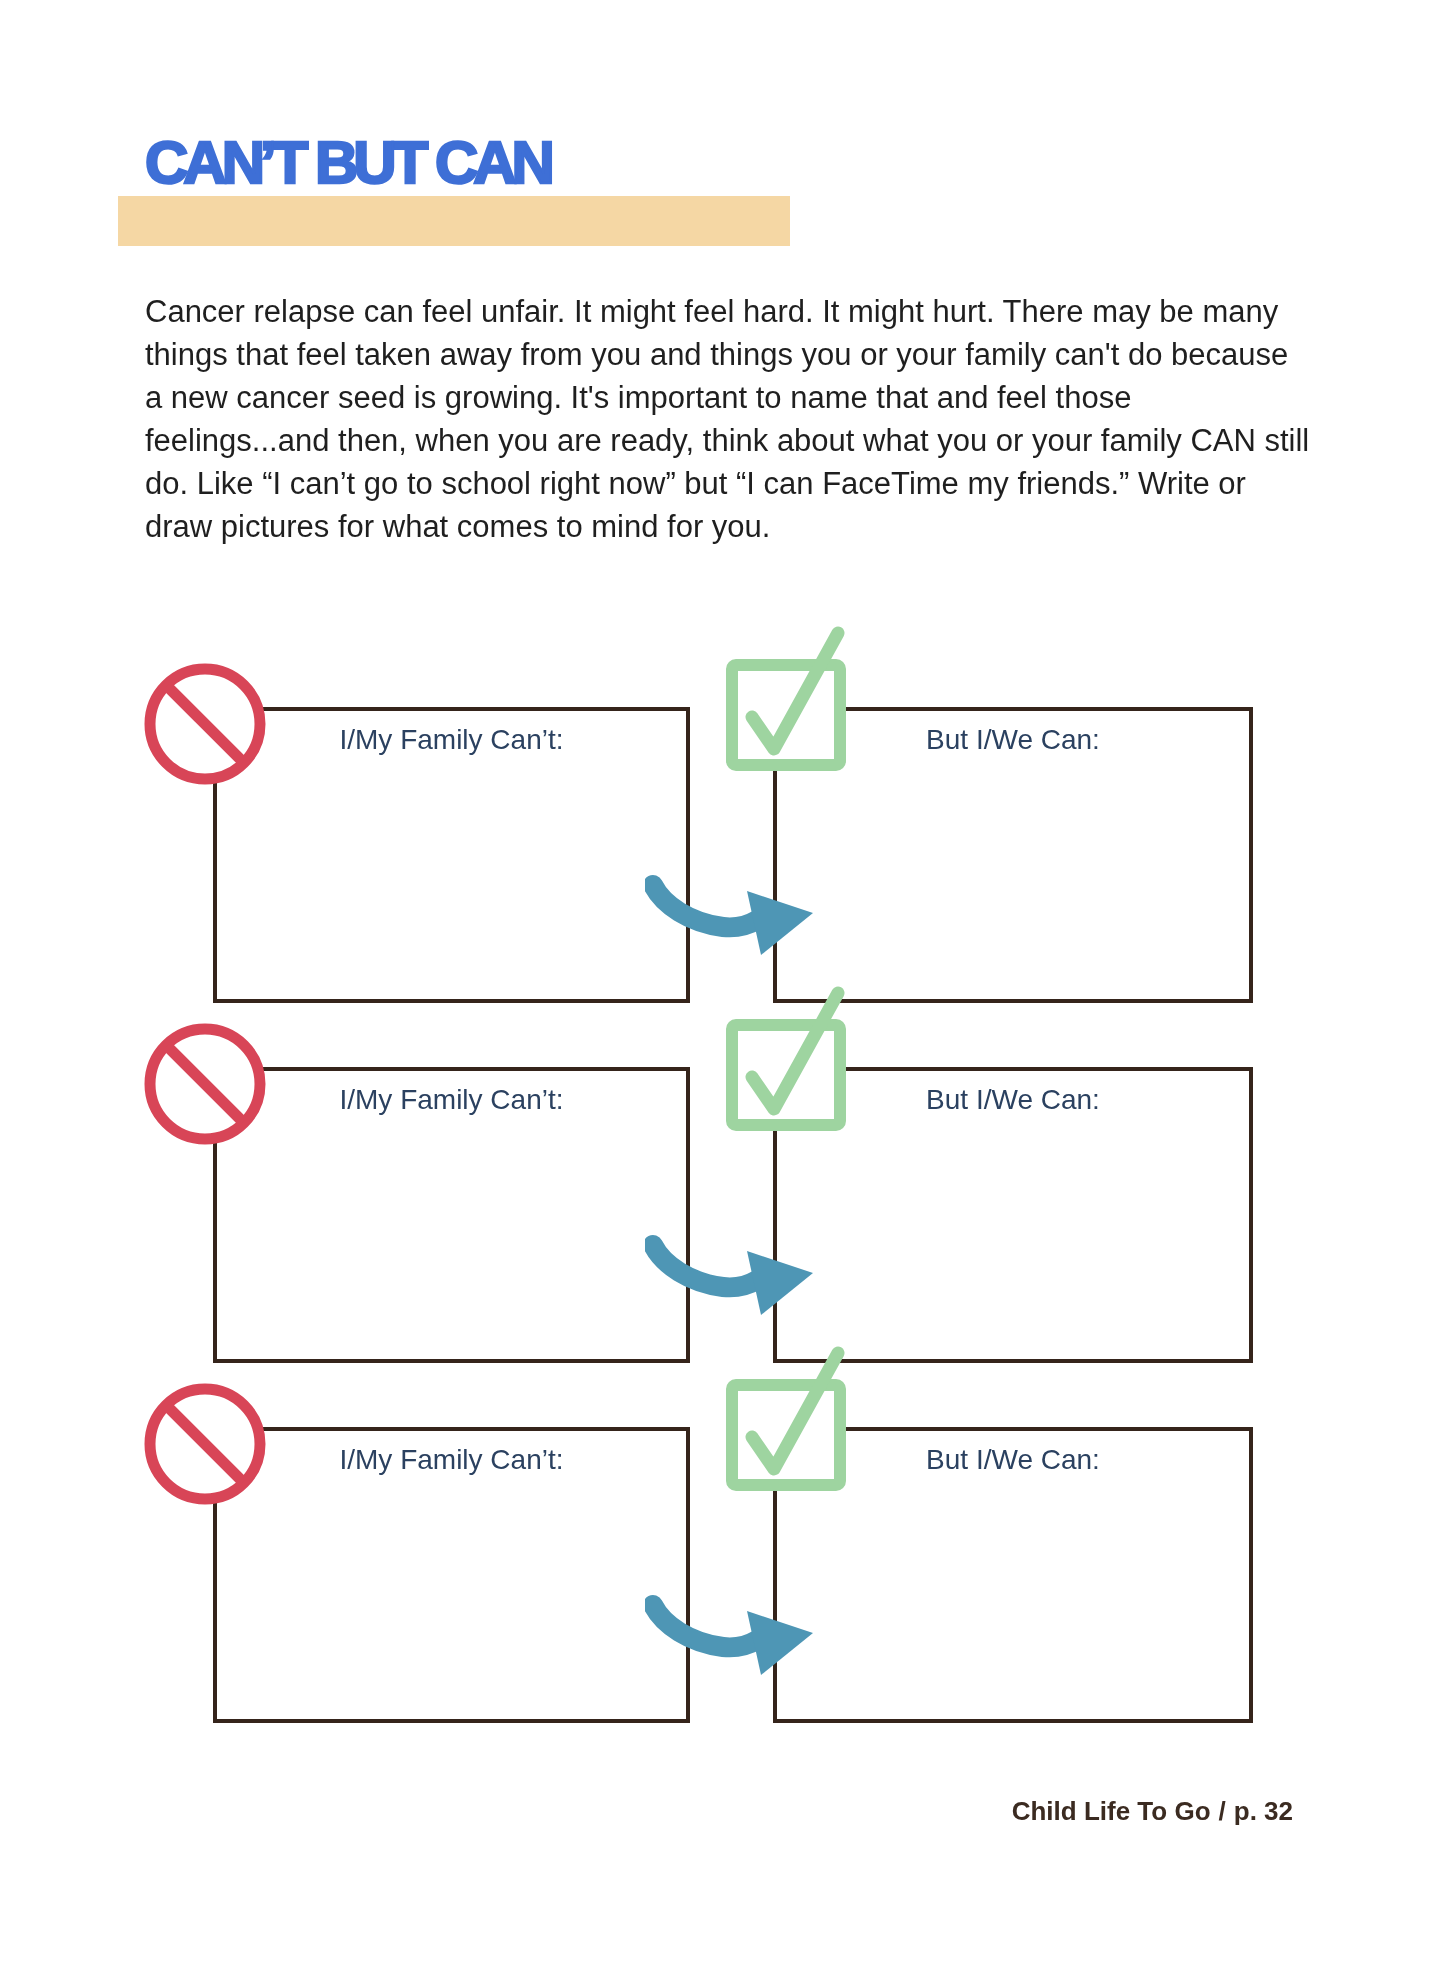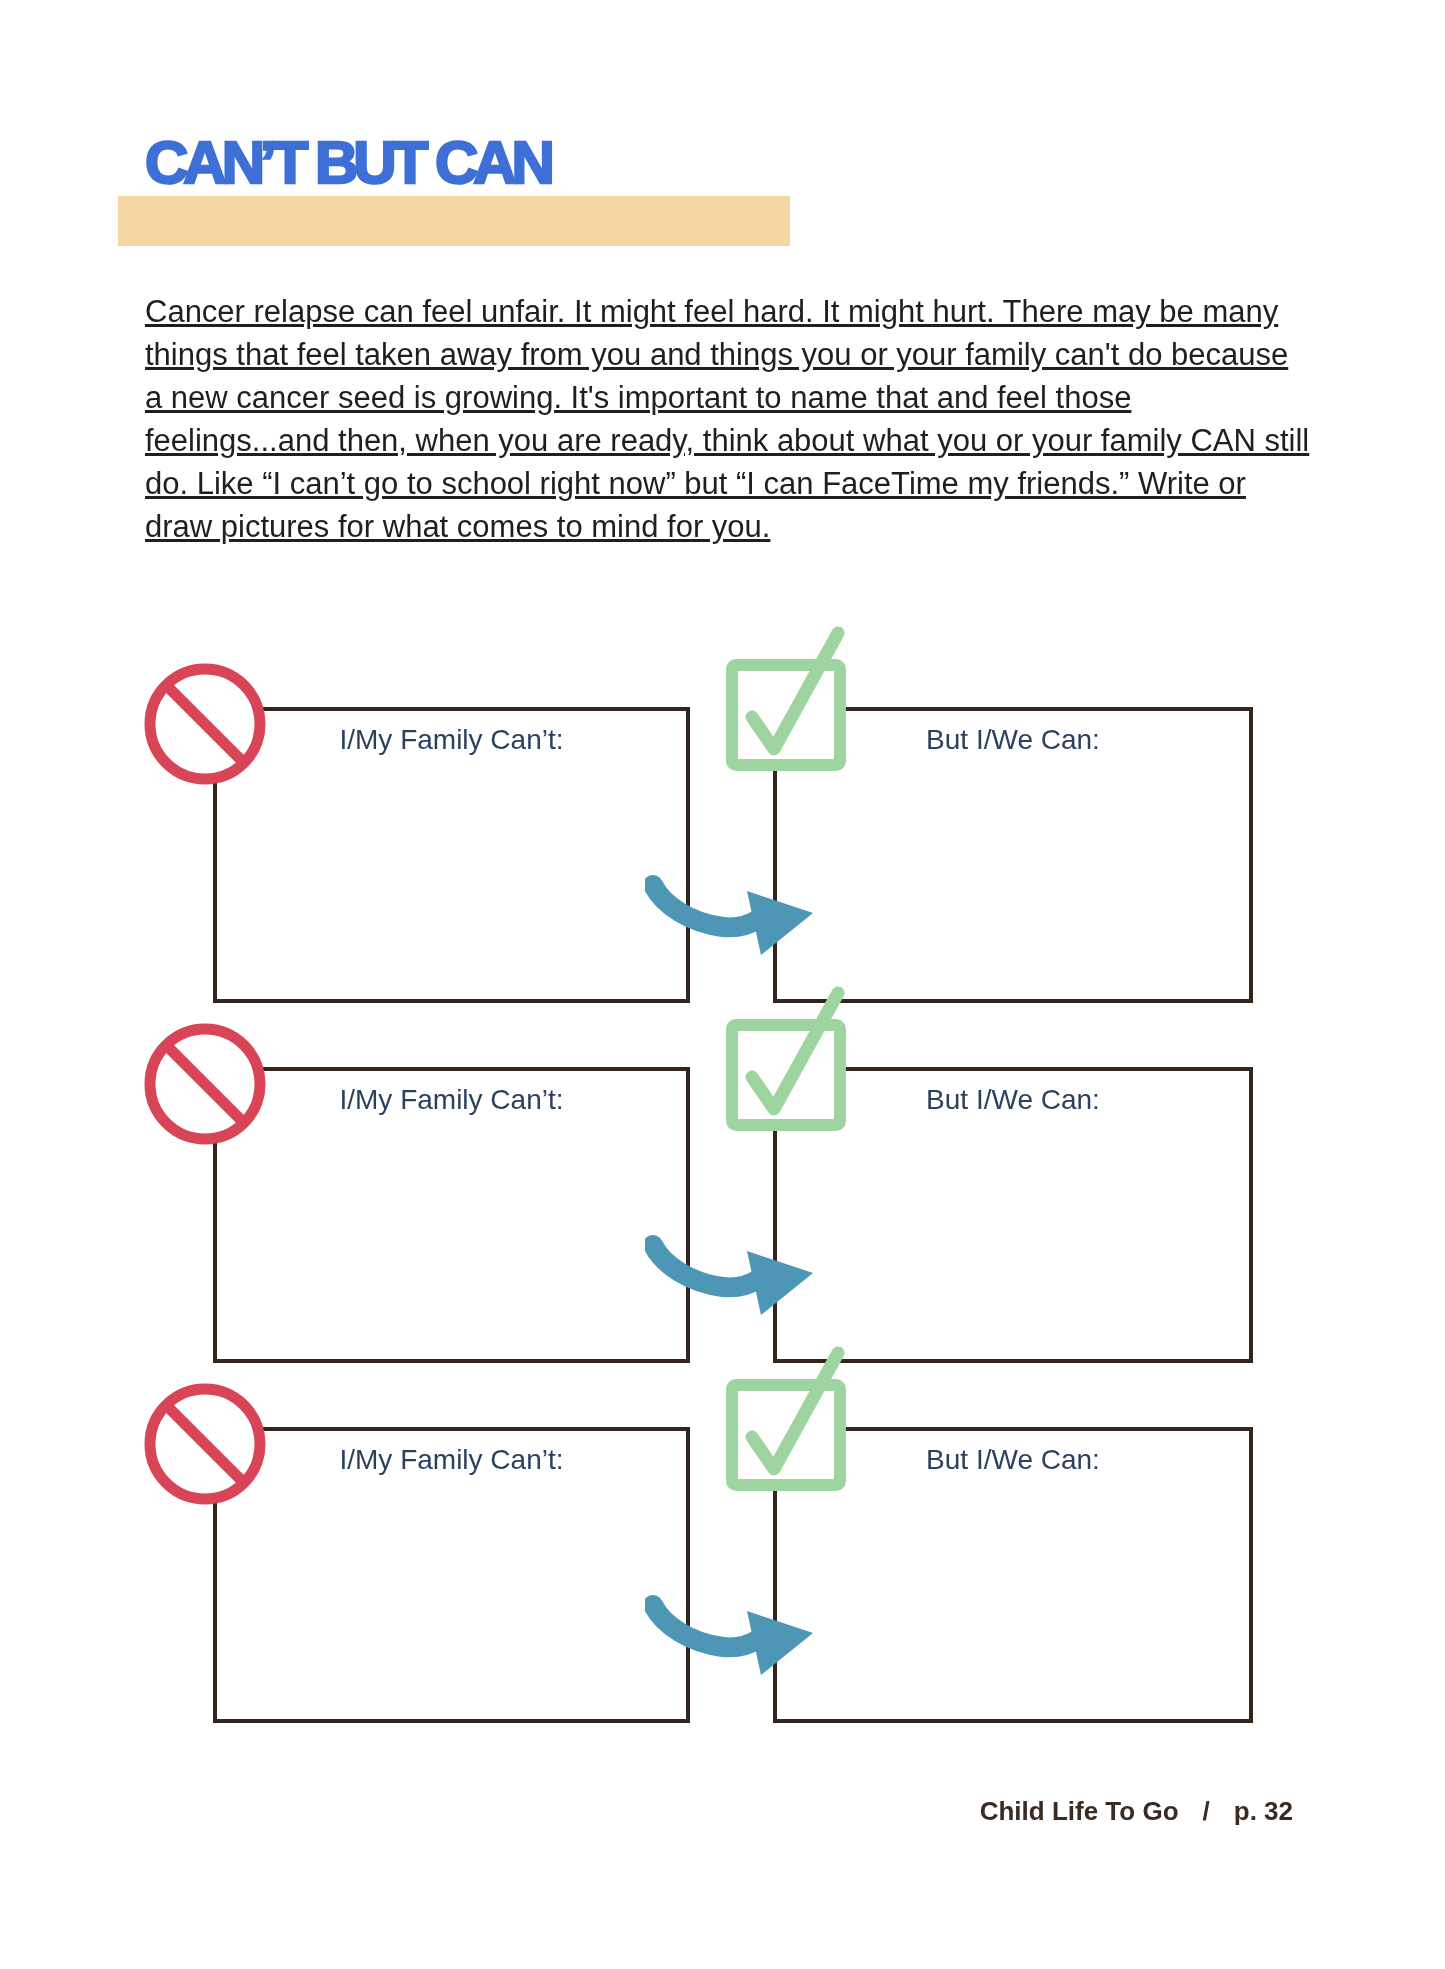--- a/index.html
+++ b/index.html
@@ -34,21 +34,20 @@
 
   
   .intro {
     position: absolute;
     left: 145px; top: 290px;
     width: 1165px;
     margin: 0;
     font-size: 31px;
     line-height: 43px;
     color: #1F1F1F;
-    text-decoration: underline;
   }
 
   
   .can-row {
     position: absolute;
     left: 0;
     width: 1208px;
     height: 380px;
   }
   .row-1 { top: 625px; }
@@ -93,21 +92,21 @@
     left: 645px; top: 238px;
     width: 170px; height: 95px;
   }
 
   
   .footer {
     position: absolute;
     right: 152px; top: 1796px;
     display: flex;
     align-items: center;
-    gap: 24px;
+    gap: 8px;
     font-size: 26px;
     font-weight: 700;
     color: #3B2B21;
   }
 </style>
 </head>
 <body>
 
 <div class="page">
 

